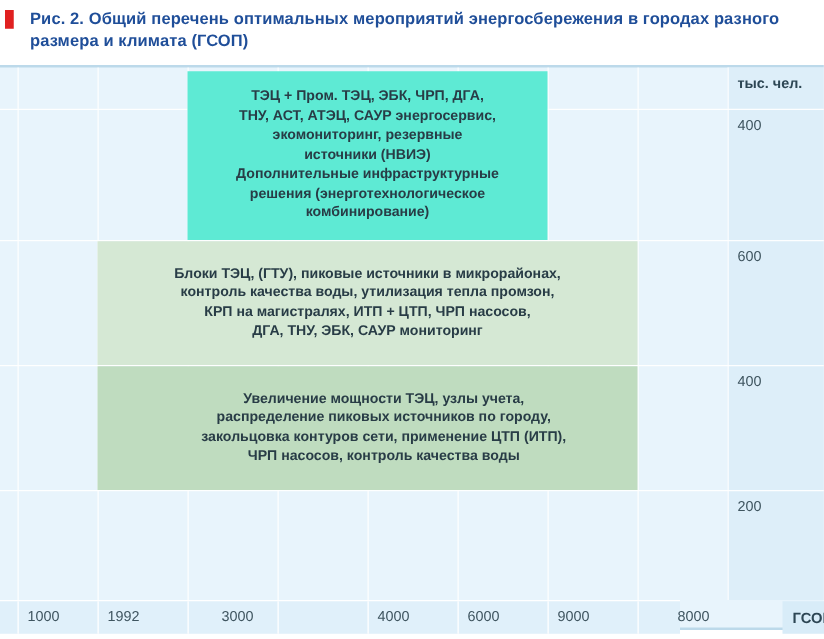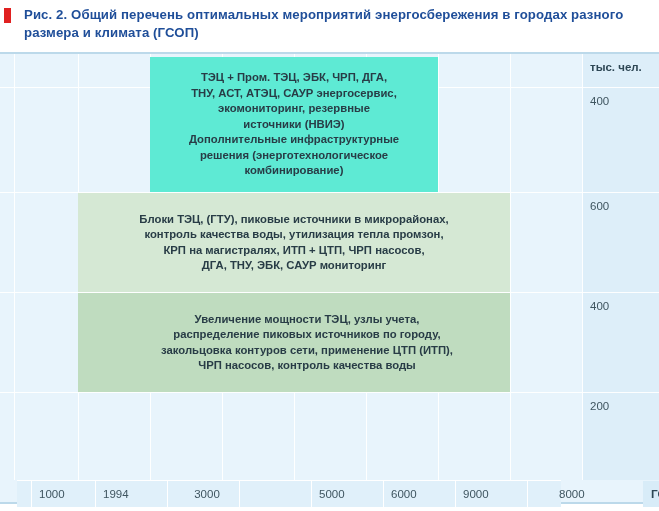--- a/index.html
+++ b/index.html
@@ -127,21 +127,21 @@
     left: 590px;
     top: 7px;
     color: #2d4654;
     font-size: 11.5px;
     font-weight: bold;
   }
 
   
   .xaxis {
     position: absolute;
-    left: 17px;
+    left: 0;
     top: 426px;
     width: 544px;
     height: 26px;
     background: #e0f0fa;
     border-top: 1px solid #ffffff;
   }
   .xtick {
     position: absolute;
     top: 0;
     height: 26px;
@@ -235,24 +235,24 @@
     <div class="xsep" style="left:14px;"></div>
     <div class="xsep" style="left:78px;"></div>
     <div class="xsep" style="left:150px;"></div>
     <div class="xsep" style="left:222px;"></div>
     <div class="xsep" style="left:294px;"></div>
     <div class="xsep" style="left:366px;"></div>
     <div class="xsep" style="left:438px;"></div>
     <div class="xsep" style="left:510px;"></div>
 
     <div class="xtick" style="left:14px;  width:64px;">1000</div>
-    <div class="xtick" style="left:78px;  width:72px;">1994</div>
+    <div class="xtick" style="left:78px;  width:72px;">1992</div>
     <div class="xtick" style="left:150px; width:72px;text-align:center;">3000</div>
     <div class="xtick" style="left:222px; width:72px;margin-top:24px;">4000</div>
-    <div class="xtick" style="left:294px; width:72px;">5000</div>
+    <div class="xtick" style="left:294px; width:72px;">4000</div>
     <div class="xtick" style="left:366px; width:72px;">6000</div>
     <div class="xtick" style="left:438px; width:72px;">9000</div>
     <div class="xtick" style="left:510px; width:72px;padding-left:32px;">8000</div>
 
     <div class="xaxis-title">ГСОП</div>
   </div>
 
 </div>
 
 </body></html>

